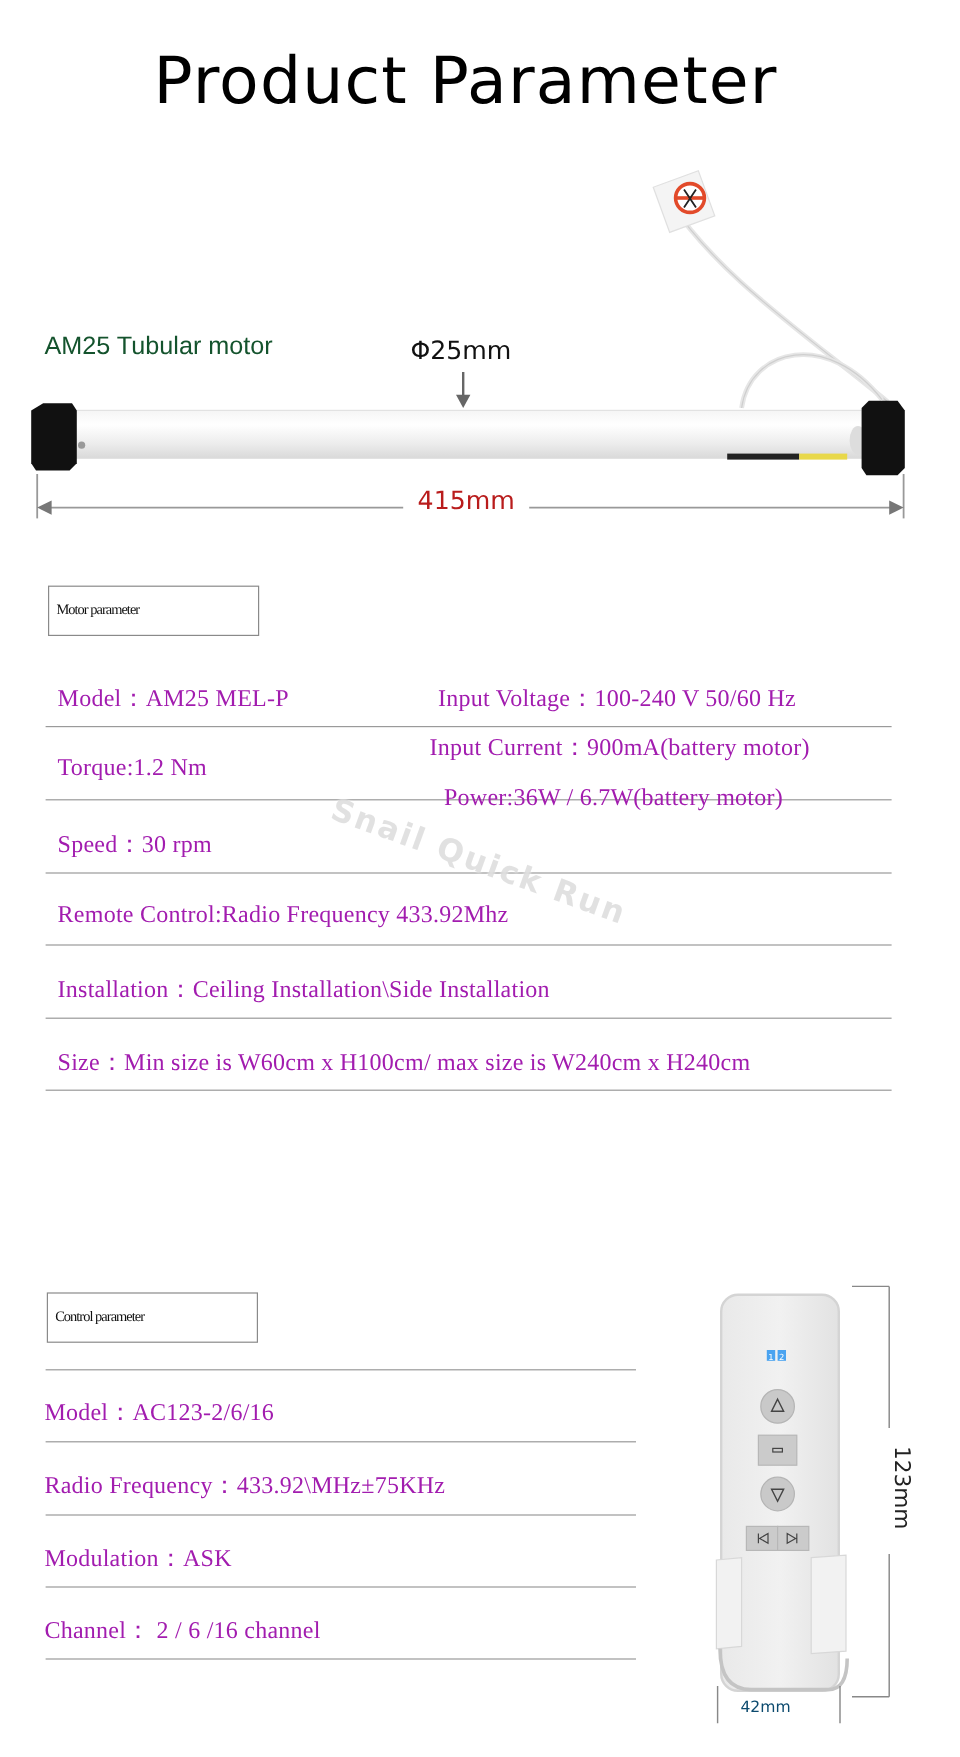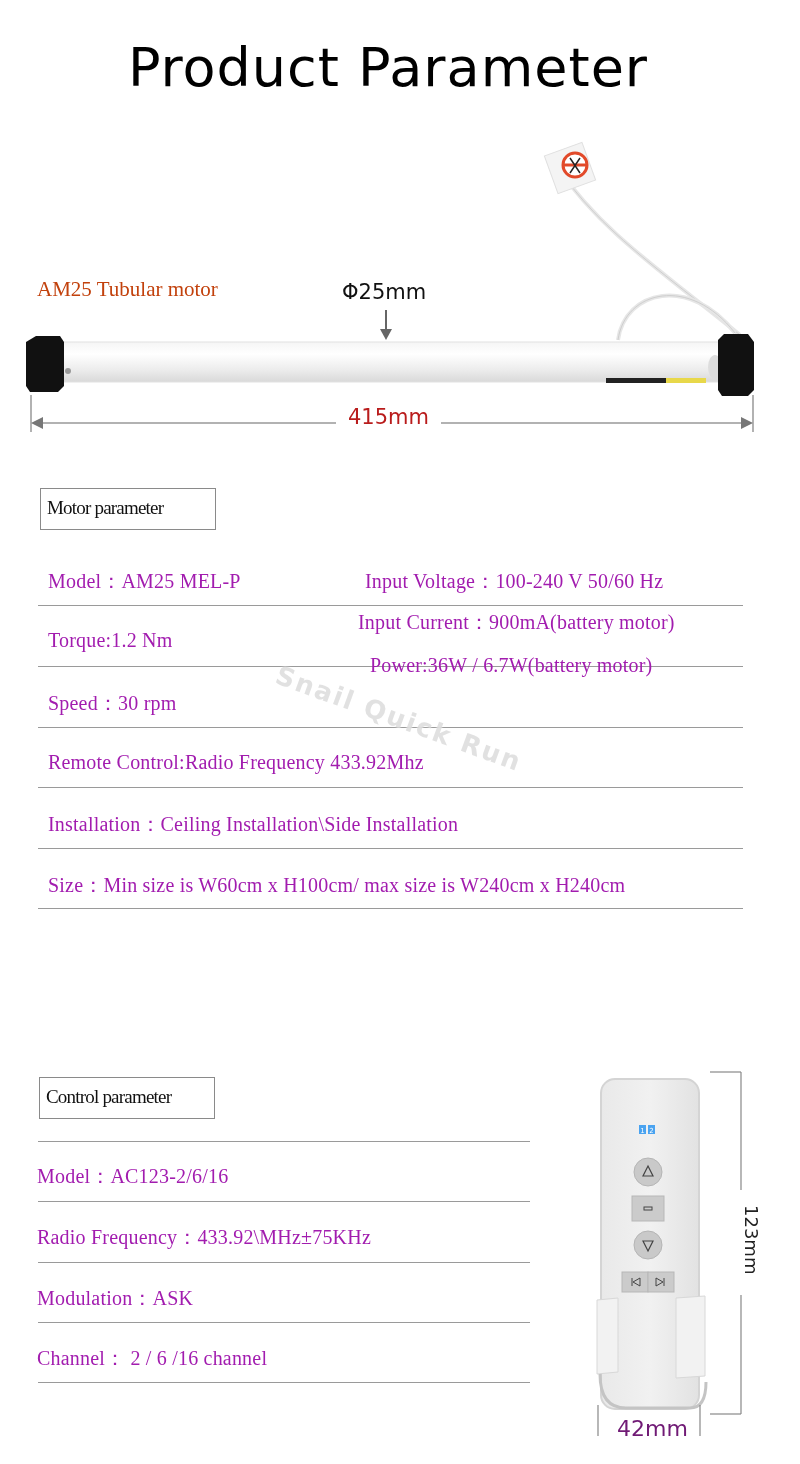--- a/index.html
+++ b/index.html
@@ -1,33 +1,33 @@
 <!DOCTYPE html>
 <html><head>
 <meta charset="utf-8">
 <style>
   html, body { margin: 0; padding: 0; background: #ffffff; }
   body { width: 800px; height: 1464px; position: relative; overflow: hidden; font-family: "Liberation Serif", serif; color: #1a1a1a; }
   .abs { position: absolute; }
 
   .title { left: 0; top: 36px; width: 776px; text-align: center; font-family: "DejaVu Sans", sans-serif; font-size: 54px; letter-spacing: 1px; color: #000; font-weight: 400; }
 
-  .motor-label { left: 37px; top: 277px; font-family: Liberation Serif, serif; font-size: 21px; color: #c2410c; }
+  .motor-label { left: 37px; top: 277px; font-family: Liberation Sans, sans-serif; font-size: 21px; color: #14532d; }
   .dia-label { left: 342px; top: 280px; font-family: "DejaVu Sans", sans-serif; font-size: 21px; color: #111; }
   .len-label { left: 336px; top: 405px; padding: 0 12px; background: #fff; font-family: "DejaVu Sans", sans-serif; font-size: 21px; color: #b91c1c; }
 
-  .section-box { border: 1px solid #8a8a8a; font-size: 19px; letter-spacing: -0.8px; padding: 0 6px; height: 40px; line-height: 38px; color: #111; background:#fff; }
+  .section-box { border: 1px solid #8a8a8a; font-size: 12px; letter-spacing: -0.8px; padding: 0 6px; height: 40px; line-height: 38px; color: #111; background:#fff; }
 
   .row-line { height: 0; border-top: 1.5px solid #9a9a9a; }
   .cell { font-size: 20px; white-space: nowrap; color: #a21caf; letter-spacing: 0.2px; }
 
   .watermark { left: 282px; top: 660px; font-family: "DejaVu Sans", sans-serif; font-weight: bold; font-size: 26px; color: rgba(200,200,200,0.55); transform: rotate(20deg); transform-origin: left top; letter-spacing: 2px; text-shadow: 0 0 2px rgba(255,255,255,0.9); }
 
   .dim-vert-label { font-family: "DejaVu Sans", sans-serif; font-size: 18px; color: #222; transform: rotate(90deg); transform-origin: left top; white-space: nowrap; }
-  .remote-dim { font-family: "DejaVu Sans", sans-serif; font-size: 22px; color: #701a75; }
+  .remote-dim { font-family: "DejaVu Sans", sans-serif; font-size: 13px; color: #0c4a6e; }
 </style>
 </head>
 <body>
 
 <div class="abs title">Product Parameter</div>
 
 <div class="abs" style="left:0;top:130px;width:800px;height:320px;">
   <svg width="800" height="320" viewBox="0 130 800 320" xmlns="http://www.w3.org/2000/svg">
 
     <path d="M558 168 C 600 230, 660 270, 740 335" stroke="#e6e6e6" stroke-width="4" fill="none"></path>

